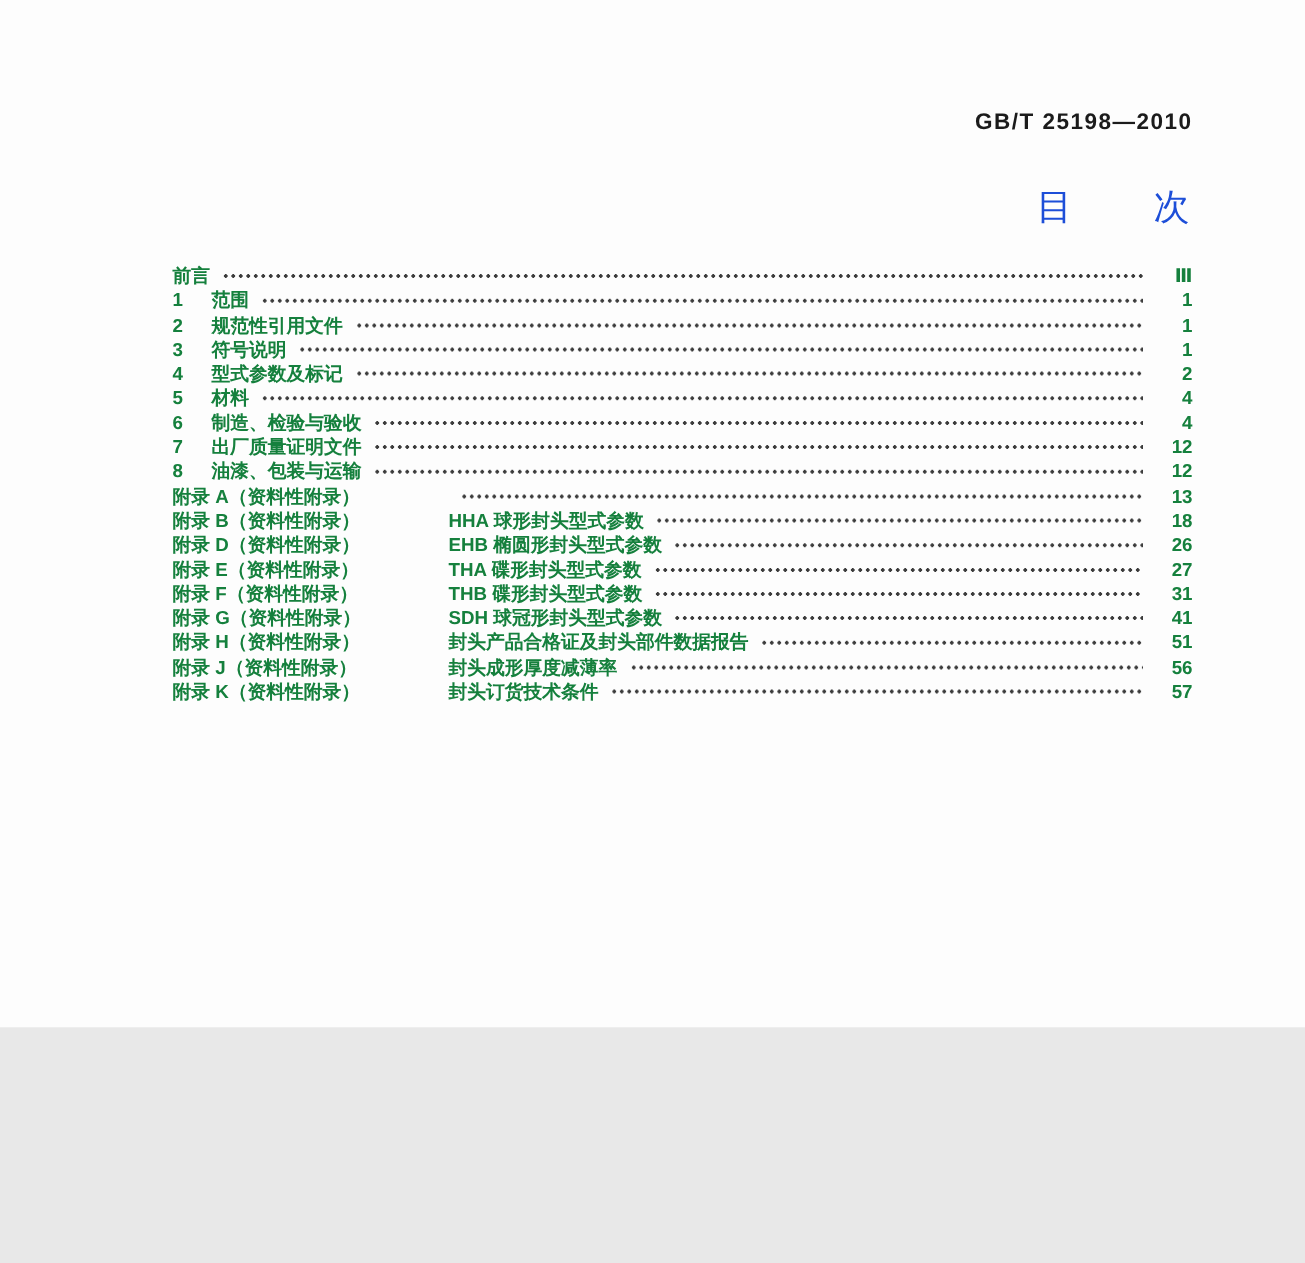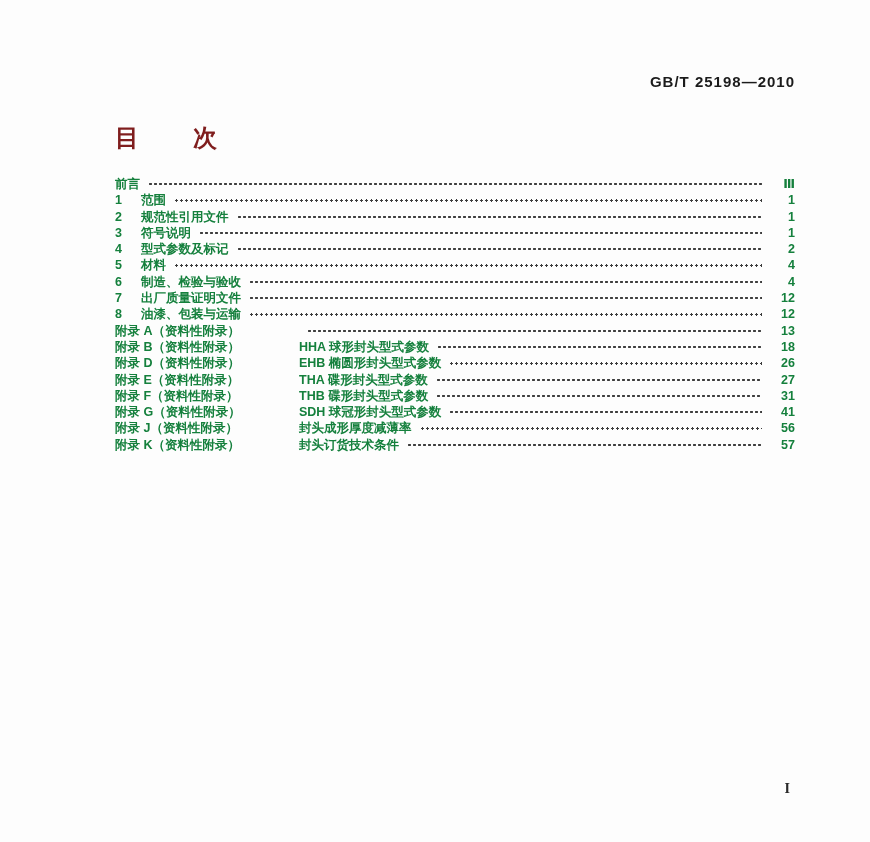--- a/index.html
+++ b/index.html
@@ -3,45 +3,45 @@
 <meta charset="utf-8">
 <style>
   html, body {
     margin: 0;
     padding: 0;
     background: #e8e8e8;
   }
   .page {
     position: relative;
     width: 870px;
-    height: 842px;
+    height: 685px;
     background: #fdfdfd;
     font-family: "Liberation Sans", "DejaVu Sans", sans-serif;
     color: #1f1f1f;
     overflow: hidden;
   }
   .doc-header {
     position: absolute;
     top: 73px;
     right: 75px;
     font-size: 15px;
     font-weight: bold;
     letter-spacing: 1px;
     color: #1b1b1b;
   }
   .doc-title {
     position: absolute;
     top: 122px;
     left: 115px;
     right: 75px;
-    text-align: left;
+    text-align: right;
     font-size: 24px;
-    font-weight: bold;
+    font-weight: normal;
     letter-spacing: 2px;
-    color: #7f1d1d;
+    color: #1d4ed8;
   }
   .toc {
     position: absolute;
     top: 176px;
     left: 115px;
     right: 75px;
   }
   .toc-row {
     display: flex;
     align-items: baseline;
@@ -174,20 +174,26 @@
         <span class="leader"></span>
         <span class="toc-page">31</span>
       </div>
       <div class="toc-row appendix">
         <span class="toc-prefix">附录 G（资料性附录）</span>
         <span class="toc-title">SDH 球冠形封头型式参数</span>
         <span class="leader"></span>
         <span class="toc-page">41</span>
       </div>
       <div class="toc-row appendix">
+        <span class="toc-prefix">附录 H（资料性附录）</span>
+        <span class="toc-title">封头产品合格证及封头部件数据报告</span>
+        <span class="leader"></span>
+        <span class="toc-page">51</span>
+      </div>
+      <div class="toc-row appendix">
         <span class="toc-prefix">附录 J（资料性附录）</span>
         <span class="toc-title">封头成形厚度减薄率</span>
         <span class="leader"></span>
         <span class="toc-page">56</span>
       </div>
       <div class="toc-row appendix">
         <span class="toc-prefix">附录 K（资料性附录）</span>
         <span class="toc-title">封头订货技术条件</span>
         <span class="leader"></span>
         <span class="toc-page">57</span>

